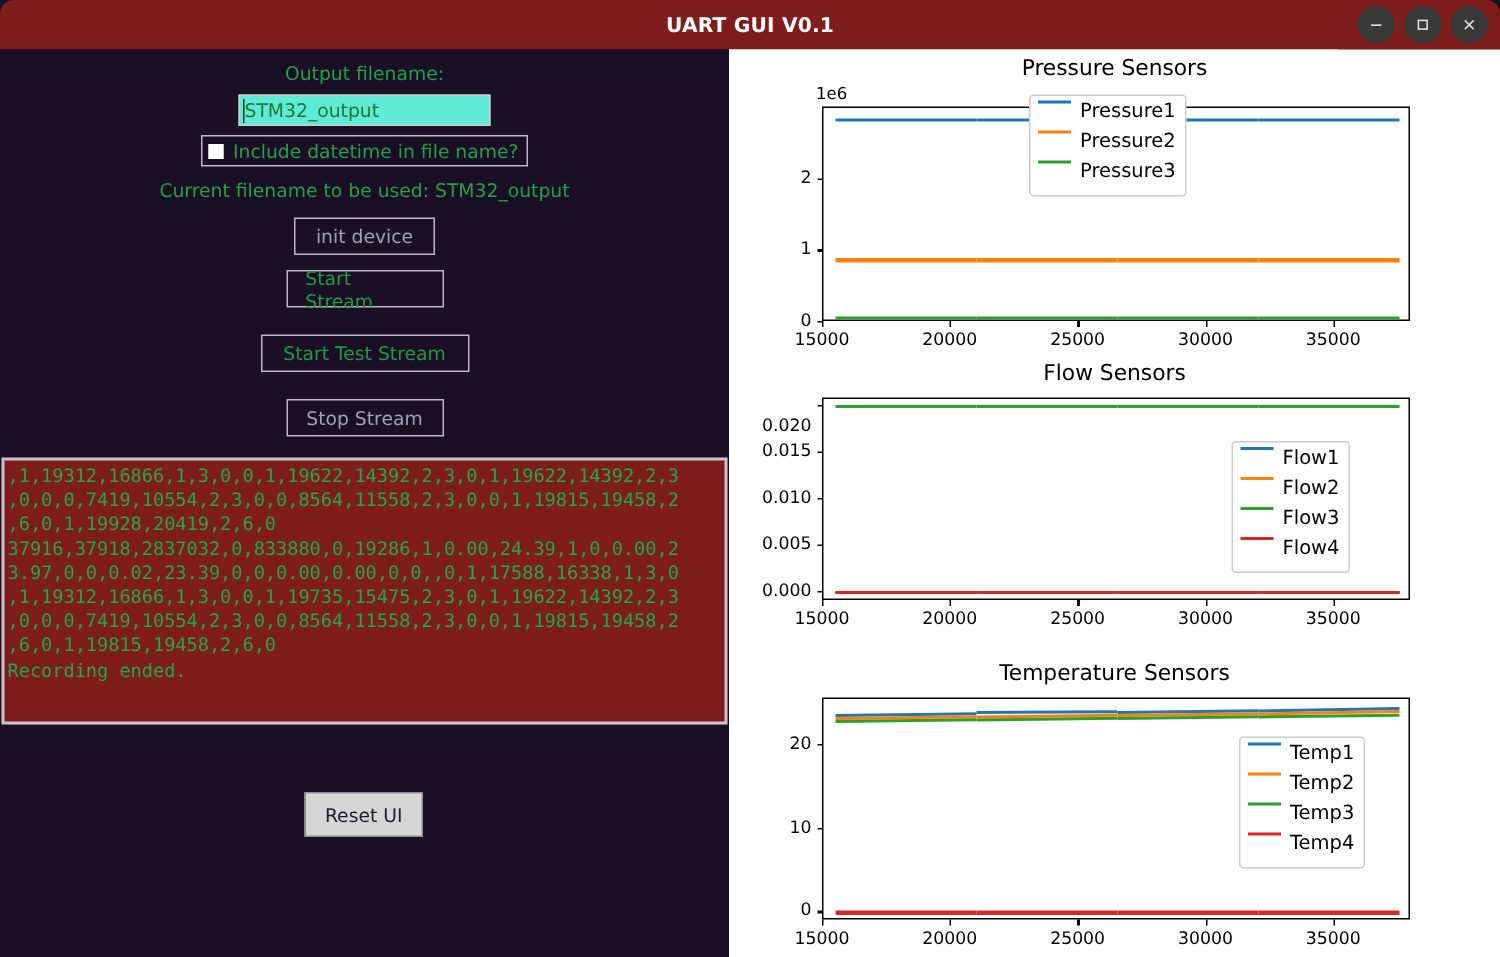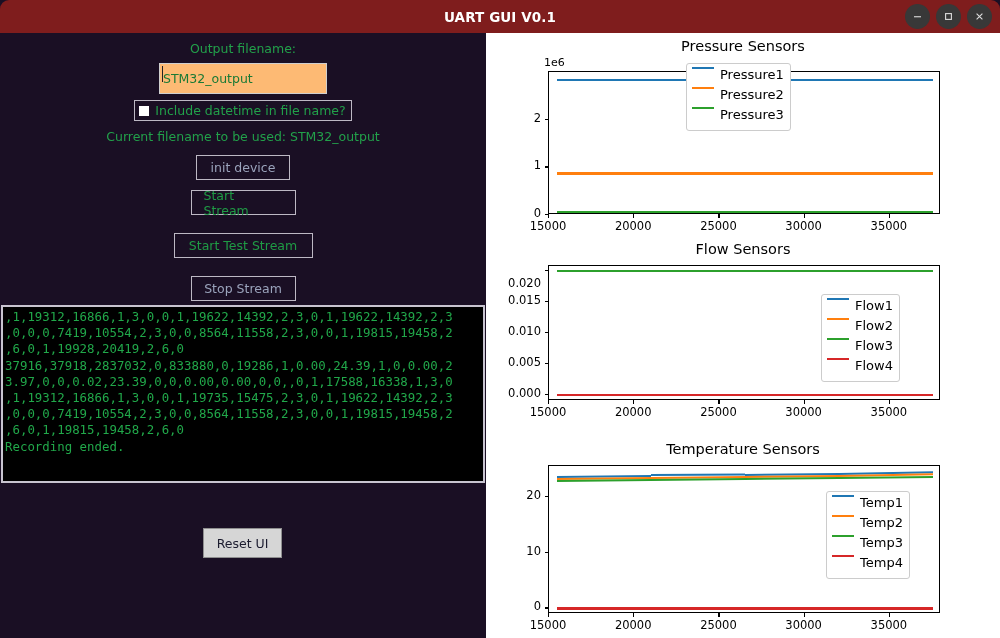--- a/index.html
+++ b/index.html
@@ -59,22 +59,22 @@
     color: #2ea043;
     font-size: 12.5px;
     font-family: "DejaVu Sans", sans-serif;
   }
   .lbl-green { color: #22a04a; }
 
   .filename-label { margin-top: 8px; }
 
   .filename-input {
     margin-top: 7px;
-    width: 168px; height: 31px;
-    background: #fdba74;
+    width: 168px; height: 21px;
+    background: #5eead4;
     border: 1px solid #cfcfcf;
     color: #1a7a35;
     font-size: 12.5px;
     font-family: "DejaVu Sans", sans-serif;
     padding: 0 3px;
     display: flex; align-items: center;
     position: relative;
   }
   .caret {
     position: absolute; left: 2px; top: 2px;
@@ -114,21 +114,21 @@
 
   .btn-init        { margin-top: 11px; width: 94px; }
   .btn-start       { margin-top: 10px; width: 105px; }
   .btn-starttest   { margin-top: 18px; width: 139px; }
   .btn-stop        { margin-top: 18px; width: 105px; }
 
   
   .console {
     position: absolute; left: 1px; top: 272px;
     width: 484px; height: 178px;
-    background: #000000;
+    background: #7f1d1d;
     border: 2px solid #c8c4d0;
     overflow: hidden;
     padding: 2px 0 0 2px;
   }
   .console-line {
     color: #21a84a;
     font-family: "DejaVu Sans Mono", monospace;
     font-size: 12.4px;
     line-height: 16.2px;
     white-space: pre;

